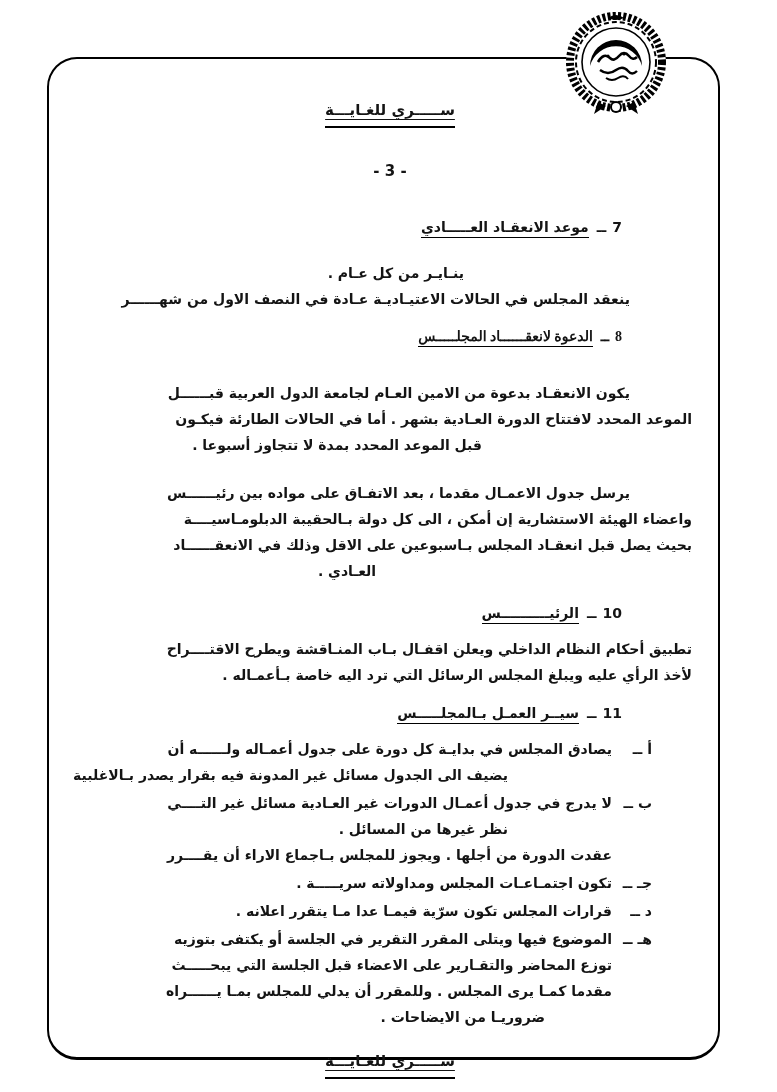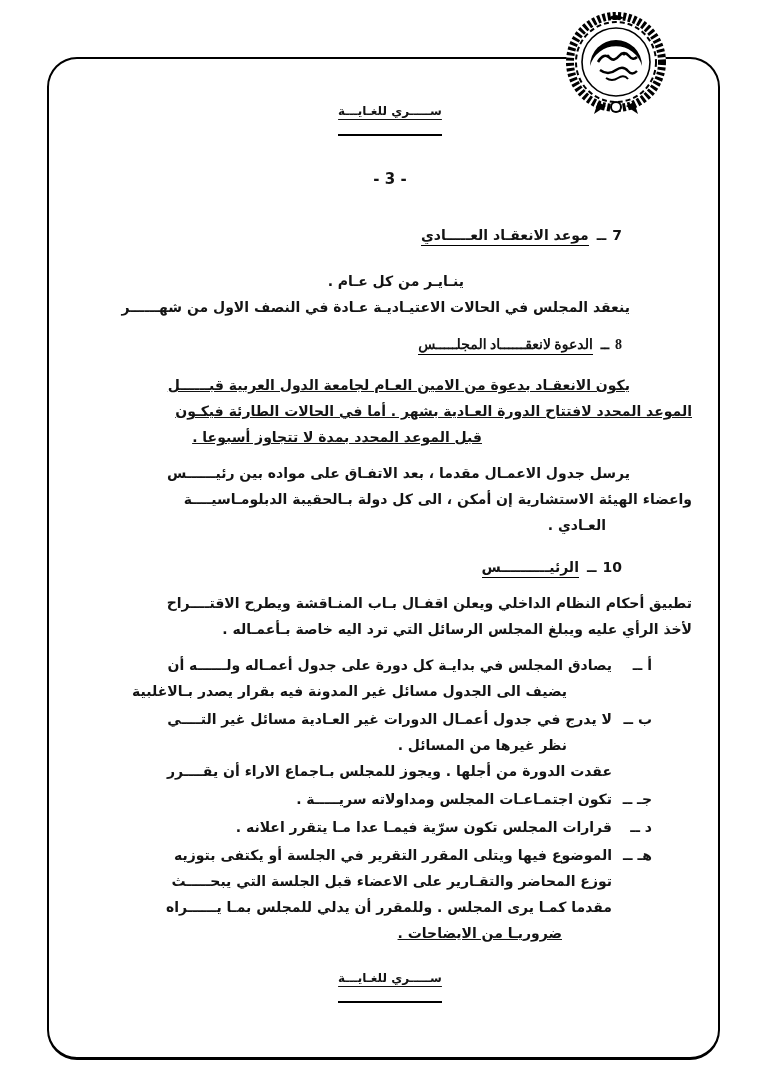--- a/index.html
+++ b/index.html
@@ -17,46 +17,46 @@
   .emblem-wrap .mask{
     position:absolute;left:4px;top:4px;width:100px;height:100px;border-radius:50%;background:#fff;
   }
   .emblem-wrap svg{position:absolute;left:0;top:0;}
   .content{
     position:absolute;left:88px;top:57px;width:604px;direction:rtl;text-align:right;
     font-size:14px;font-weight:bold;line-height:26px;
   }
   .center{text-align:center;}
   .classification{
-    display:inline-block;font-size:12px;letter-spacing:.5px;
-    border-bottom:2px solid #000;padding-bottom:10px;
+    display:inline-block;font-size:15px;letter-spacing:.5px;
+    border-bottom:2px solid #000;padding-bottom:3px;
     text-decoration:underline;text-underline-offset:4px;
   }
   .classification-top-row{padding-top:40px;}
   .pagenum-row{margin-top:30px;font-size:15px;}
   .heading{margin-right:70px;white-space:nowrap;text-align:right;}
   .h-num{display:inline-block;margin-left:6px;}
   .h-dash{display:inline-block;margin-left:8px;}
   .h-title{border-bottom:1.8px solid #000;padding-bottom:2px;}
   .para{margin-top:18px;}
   .line{white-space:nowrap;}
   .first{padding-right:62px;}
   .mrA{margin-right:228px;}  
   .mrB{margin-right:210px;}  
-  .mrC{margin-right:86px;}   
-  .mrD{margin-right:45px;}   
-  .mrE{margin-right:50px;text-decoration:underline;}  
+  .mrC{margin-right:86px;text-align:center;}   
+  .mrD{margin-right:104px;}   
+  .mrE{margin-right:67px;}  
   .h7{margin-top:30px;}
   .h8{margin-top:12px;font-family:Liberation Serif, serif;}
   .h9{margin-top:10px;}
   .h10{margin-top:16px;}
   .h11{margin-top:12px;}
   .p7{margin-top:20px;}
-  .p8{margin-top:14px;text-decoration:underline;}
-  .p9{margin-top:10px;}
+  .p8{margin-top:30px;}
+  .p9{margin-top:22px;}
   .p10{margin-top:10px;}
   .items{margin-top:10px;margin-right:40px;}
   .item{display:flex;margin-top:2px;}
   .marker{flex:0 0 40px;white-space:nowrap;}
   .item-lines{flex:1;}
   .footer-row{margin-top:18px;}
 </style>
 </head>
 <body>
 
@@ -110,31 +110,35 @@
   </div>
   <div class="para p8">
     <div class="line first">يكون الانعقـاد بدعوة من الامين العـام لجامعة الدول العربية قبــــــل</div>
     <div class="line">الموعد المحدد لافتتاح الدورة العـادية بشهر . أما في الحالات الطارئة فيكـون</div>
     <div class="line mrB">قبل الموعد المحدد بمدة لا تتجاوز أسبوعا .</div>
   </div>
 
   <div class="para p9">
     <div class="line first">يرسل جدول الاعمـال مقدما ، بعد الاتفـاق على مواده بين رئيــــــس</div>
     <div class="line">واعضاء الهيئة الاستشارية إن أمكن ، الى كل دولة بـالحقيبة الدبلومـاسيــــة</div>
+    <div class="line">بحيث يصل قبل انعقـاد المجلس بـاسبوعين على الاقل وذلك في الانعقــــــاد</div>
     <div class="line mrC">العـادي .</div>
   </div>
 
   <div class="heading h10">
     <span class="h-num">10</span><span class="h-dash">ــ</span><span class="h-title">الرئيــــــــــس</span>
   </div>
   <div class="para p10">
     <div class="line">تطبيق أحكام النظام الداخلي ويعلن اقفـال بـاب المنـاقشة ويطرح الاقتــــراح</div>
     <div class="line">لأخذ الرأي عليه ويبلغ المجلس الرسائل التي ترد اليه خاصة بـأعمـاله .</div>
   </div>
 
+  <div class="heading h11">
+    <span class="h-num">11</span><span class="h-dash">ــ</span><span class="h-title">سيــر العمـل بـالمجلـــــس</span>
+  </div>
 
   <div class="items">
 
     <div class="item">
       <span class="marker">أ ــ</span>
       <div class="item-lines">
         <div class="line">يصادق المجلس في بدايـة كل دورة على جدول أعمـاله ولــــــه أن</div>
         <div class="line mrD">يضيف الى الجدول مسائل غير المدونة فيه بقرار يصدر بـالاغلبية</div>
       </div>
     </div>

